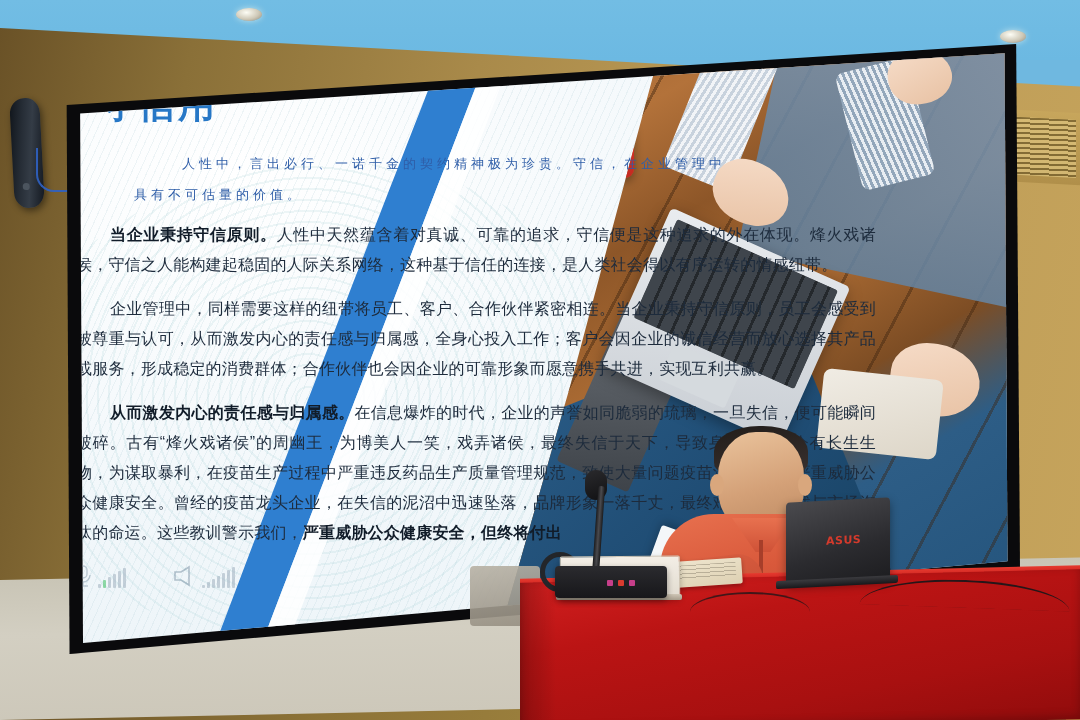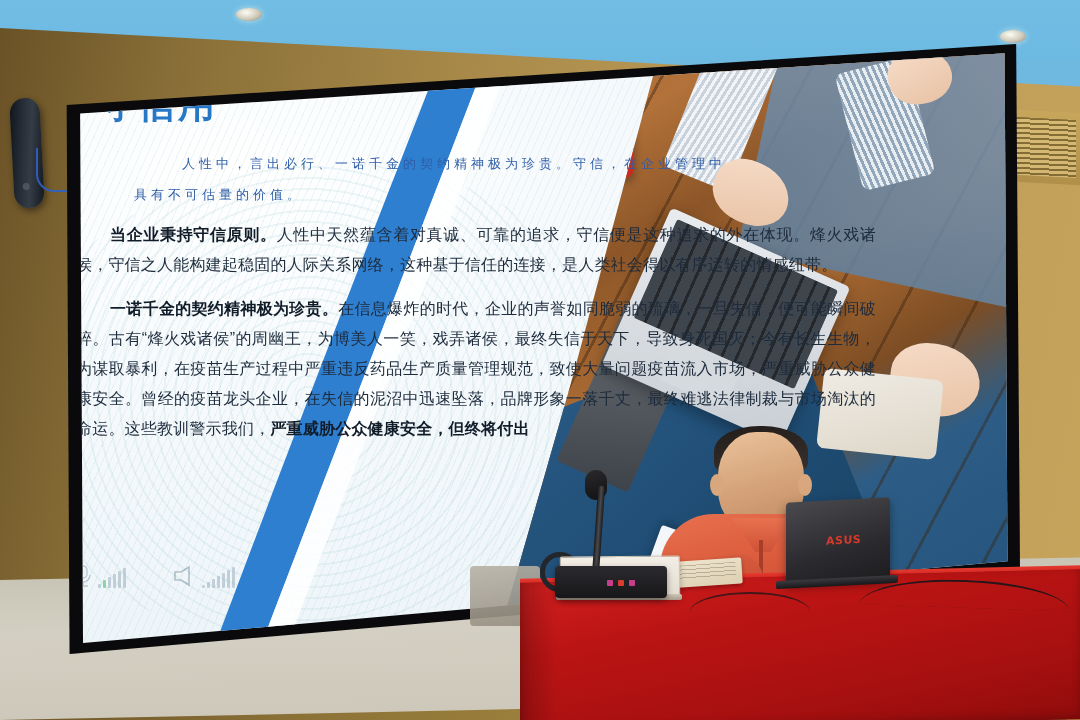--- a/index.html
+++ b/index.html
@@ -379,21 +379,24 @@
 
       <div class="slide-title">守信用</div>
 
       <div class="intro">人性中，言出必行、一诺千金的契约精神极为珍贵。守信，在企业管理中具有不可估量的价值。</div>
 
       <div class="body-block">
         <p class="para">
           <b>当企业秉持守信原则。</b><span>人性中天然蕴含着对真诚、可靠的追求，守信便是这种追求的外在体现。烽火戏诸侯，守信之人能构建起稳固的人际关系网络，这种基于信任的连接，是人类社会得以有序运转的情感纽带。</span>
         </p>
         <p class="para">
-          <b>一诺千金的契约精神极为珍贵。</b><span>在信息爆炸的时代，企业的声誉如同脆弱的琉璃，一旦失信，便可能瞬间破碎。古有“烽火戏诸侯”的周幽王，为博美人一笑，戏弄诸侯，最终失信于天下，导致身死国灭；今有长生生物，为谋取暴利，在疫苗生产过程中严重违反药品生产质量管理规范，致使大量问题疫苗流入市场，严重威胁公众健康安全。曾经的疫苗龙头企业，在失信的泥沼中迅速坠落，品牌形象一落千丈，最终难逃法律制裁与市场淘汰的命运。这些教训警示我们，</span><b>严重威胁公众健康安全，但终将付出</b>
+          <span>企业管理中，同样需要这样的纽带将员工、客户、合作伙伴紧密相连。当企业秉持守信原则，员工会感受到被尊重与认可，从而激发内心的责任感与归属感，全身心投入工作；客户会因企业的诚信经营而放心选择其产品或服务，形成稳定的消费群体；合作伙伴也会因企业的可靠形象而愿意携手共进，实现互利共赢。</span>
+        </p>
+        <p class="para">
+          <b>从而激发内心的责任感与归属感。</b><span>在信息爆炸的时代，企业的声誉如同脆弱的琉璃，一旦失信，便可能瞬间破碎。古有“烽火戏诸侯”的周幽王，为博美人一笑，戏弄诸侯，最终失信于天下，导致身死国灭；今有长生生物，为谋取暴利，在疫苗生产过程中严重违反药品生产质量管理规范，致使大量问题疫苗流入市场，严重威胁公众健康安全。曾经的疫苗龙头企业，在失信的泥沼中迅速坠落，品牌形象一落千丈，最终难逃法律制裁与市场淘汰的命运。这些教训警示我们，</span><b>严重威胁公众健康安全，但终将付出</b>
         </p>
       </div>
 
       <div class="slide-icons">
         <div class="icon-group">
           <svg width="22" height="24" viewBox="0 0 22 24">
             <rect x="7" y="2" width="8" height="12" rx="4" fill="none" stroke="#8fa3b2" stroke-width="1.4"></rect>
             <path d="M4 11 a7 7 0 0 0 14 0" fill="none" stroke="#8fa3b2" stroke-width="1.4"></path>
             <line x1="11" y1="18" x2="11" y2="22" stroke="#8fa3b2" stroke-width="1.4"></line>
             <line x1="6" y1="22" x2="16" y2="22" stroke="#8fa3b2" stroke-width="1.4"></line>

